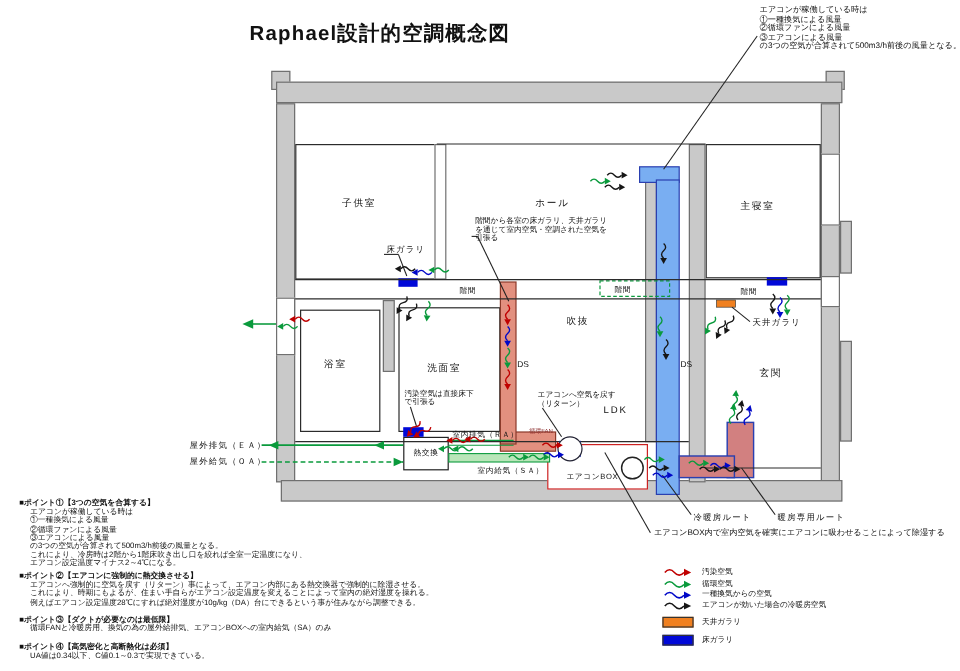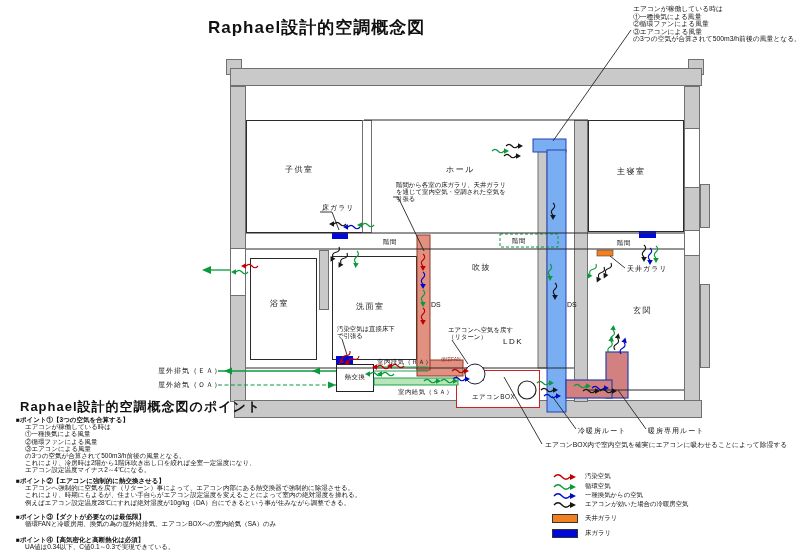--- a/index.html
+++ b/index.html
@@ -322,21 +322,20 @@
   <div class="abs lbl-sm z40" style="left:158px;top:366px;">屋外排気（ＥＡ）</div>
   <div class="abs lbl-sm z40" style="left:158px;top:380px;">屋外給気（ＯＡ）</div>
   <div class="abs lbl-xs z40" style="left:377px;top:358px;">室内排気（ＲＡ）</div>
   <div class="abs lbl-xs z40" style="left:398px;top:388px;">室内給気（ＳＡ）</div>
   <div class="abs lbl-xs z40 hx-label" style="left:336px;top:373px;">熱交換</div>
   <div class="abs z40" style="left:441px;top:356px;font-size:5px;color:#8a2a2a;white-space:nowrap;">循環FAN</div>
   <div class="abs lbl-xs z40" style="left:472px;top:393px;">エアコンBOX</div>
   <div class="abs lbl-sm z40" style="left:578px;top:426px;">冷暖房ルート</div>
   <div class="abs lbl-sm z40" style="left:648px;top:426px;">暖房専用ルート</div>
 
-  <div class="abs pts-head z40" style="left:20px;top:398px;">Raphael設計的空調概念図のポイント</div>
   <div class="abs z40" id="points" style="left:0;top:0;width:560px;height:559px;">
       <div class="pt" style="top: 416px;">
         <div class="pt-title">■ポイント①【3つの空気を合算する】</div>
         <div class="pt-body">
           <div>エアコンが稼働している時は</div>
           <div>①一種換気による風量</div>
           <div>②循環ファンによる風量</div>
           <div>③エアコンによる風量</div>
           <div>の3つの空気が合算されて500m3/h前後の風量となる。</div>
           <div>これにより、冷房時は2階から1階床吹き出し口を絞れば全室一定温度になり、</div>

